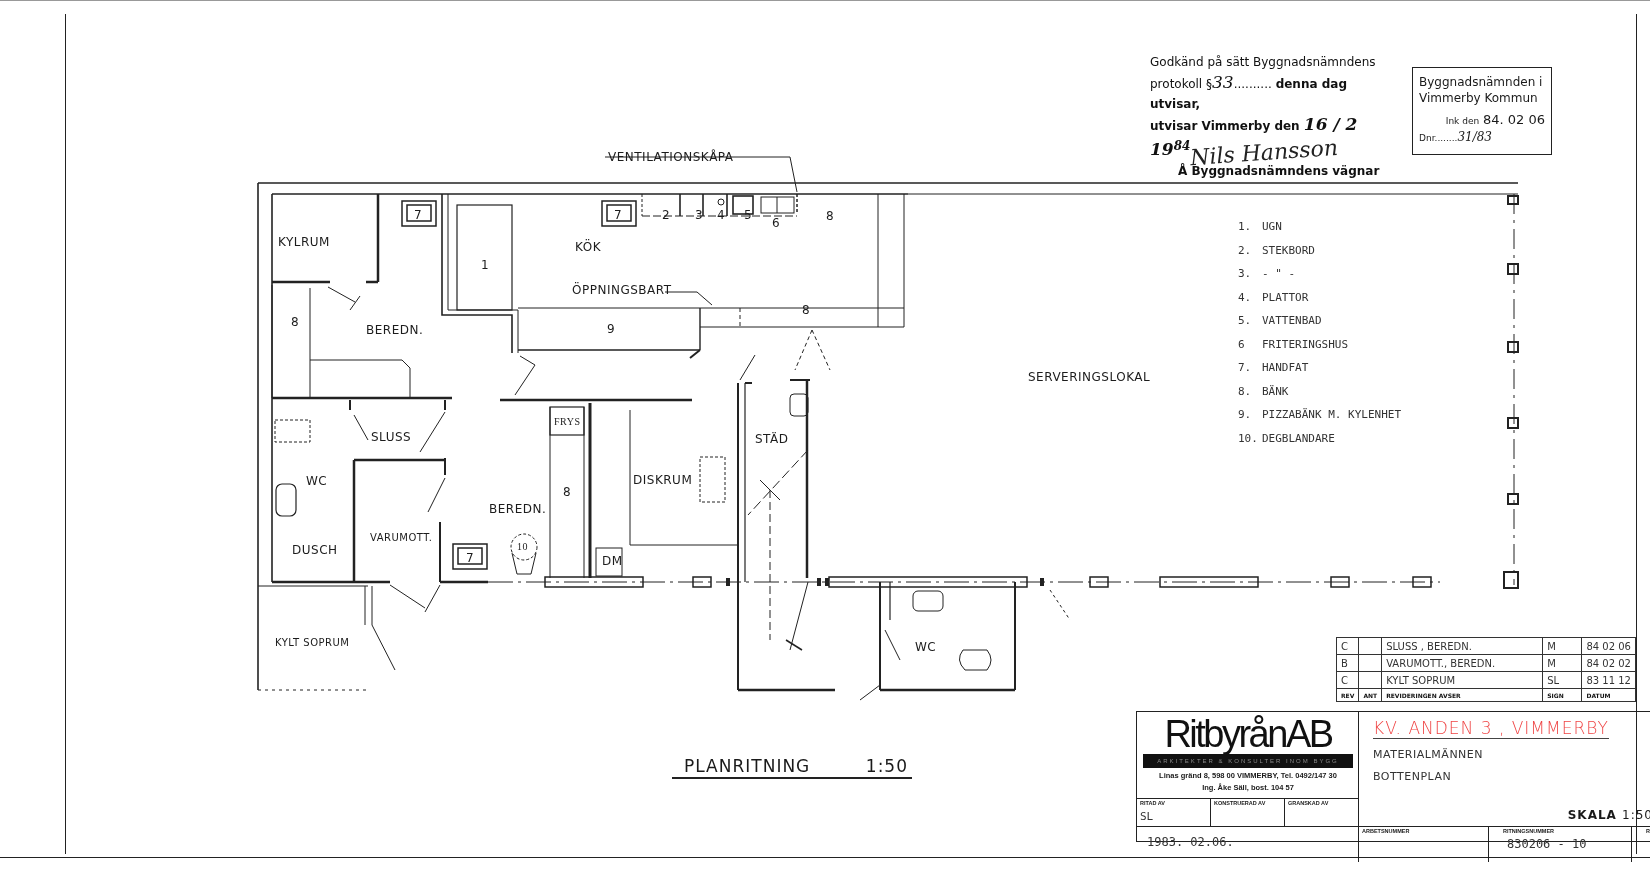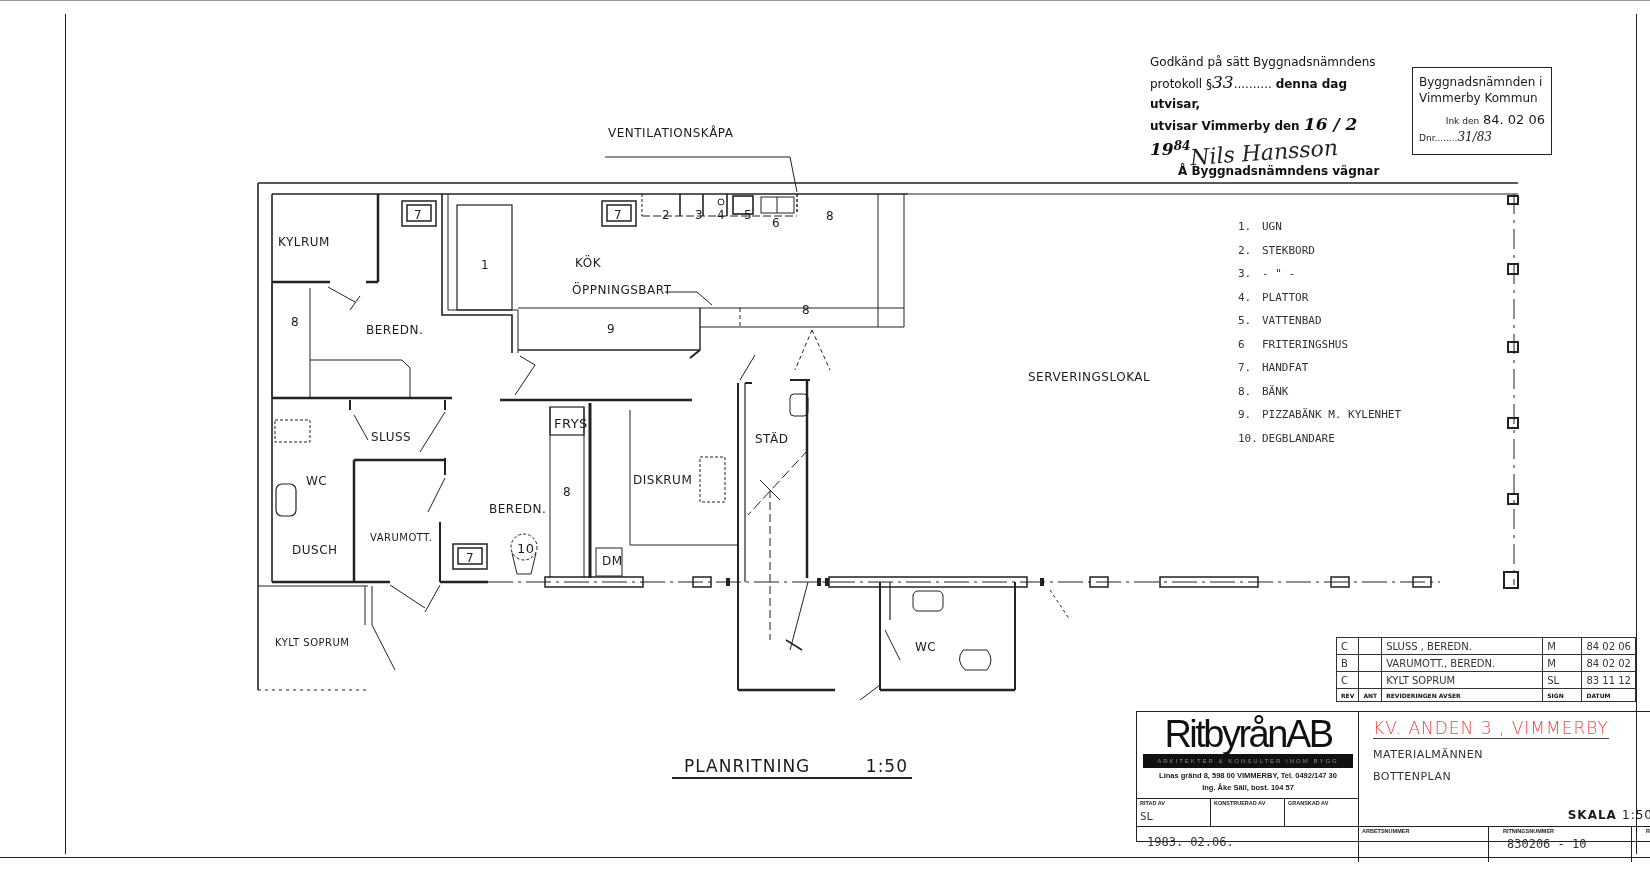--- a/index.html
+++ b/index.html
@@ -4,21 +4,21 @@
   <style>
     * { box-sizing: border-box; margin: 0; padding: 0; }
     html, body { width: 1650px; height: 870px; background: #ffffff; overflow: hidden; }
     body { position: relative; font-family: "Liberation Sans", sans-serif; color: #1a1a1a; }
     .sheet-border { position: absolute; left: 65px; top: 14px; width: 1572px; height: 840px; border-left: 1.5px solid #222; border-right: 1.5px solid #222; }
     .sheet-top { position: absolute; left: 0; top: 0; width: 1650px; height: 0; border-top: 1px solid #999; }
     .sheet-bottom { position: absolute; left: 0; top: 857px; width: 1650px; border-top: 1.5px solid #222; }
     svg.plan { position: absolute; left: 0; top: 0; }
     .lbl { position: absolute; font-family: "DejaVu Sans", sans-serif; font-size: 12px; letter-spacing: 0.5px; color: #1c1c1c; white-space: nowrap; }
     .lbl.sm { font-size: 10px; }
-    .lbl.xs { font-size: 13px; }
+    .lbl.xs { font-size: 10px; font-family: Liberation Serif, serif; }
     .approval { position: absolute; left: 1150px; top: 52px; width: 250px; font-family: "DejaVu Sans", sans-serif; font-size: 12px; line-height: 20px; color: #111; }
     .approval .b { font-weight: bold; }
     .approval .hand { font-family: "DejaVu Serif", serif; font-style: italic; font-size: 17px; }
     .signature { position: absolute; left: 1190px; top: 140px; font-family: "DejaVu Serif", serif; font-style: italic; font-size: 22px; color: #222; transform: rotate(-4deg); }
     .stamp { position: absolute; left: 1412px; top: 67px; width: 140px; height: 88px; border: 1.5px solid #222; font-family: "DejaVu Sans", sans-serif; font-size: 12px; padding: 6px 6px; line-height: 16px; }
     .stamp .row-small { font-size: 9px; }
     .stamp .big { font-size: 13px; }
     .legend { position: absolute; left: 1238px; top: 220px; font-family: "DejaVu Sans Mono", monospace; font-size: 11px; color: #333; }
     .legend .item { height: 23.5px; display: flex; gap: 8px; }
     .legend .num { width: 16px; }
@@ -201,25 +201,25 @@
   </g>
 
   <g fill="#222">
     <rect x="726" y="578" width="4" height="8"></rect>
     <rect x="817" y="578" width="4" height="8"></rect>
     <rect x="825" y="578" width="4" height="8"></rect>
     <rect x="1040" y="578" width="4" height="8"></rect>
   </g>
 </svg>
 
-<div class="lbl" style="left:608px;top:126px;">VENTILATIONSKÅPA</div>
+<div class="lbl" style="left:608px;top:150px;">VENTILATIONSKÅPA</div>
 <div class="lbl" style="left:572px;top:283px;">ÖPPNINGSBART</div>
 
 <div class="lbl" style="left:278px;top:235px;">KYLRUM</div>
-<div class="lbl" style="left:575px;top:256px;">KÖK</div>
+<div class="lbl" style="left:575px;top:240px;">KÖK</div>
 <div class="lbl" style="left:366px;top:323px;">BEREDN.</div>
 <div class="lbl" style="left:371px;top:430px;">SLUSS</div>
 <div class="lbl" style="left:306px;top:474px;">WC</div>
 <div class="lbl" style="left:292px;top:543px;">DUSCH</div>
 <div class="lbl sm" style="left:370px;top:532px;">VARUMOTT.</div>
 <div class="lbl" style="left:489px;top:502px;">BEREDN.</div>
 <div class="lbl xs" style="left:554px;top:416px;">FRYS</div>
 <div class="lbl" style="left:633px;top:473px;">DISKRUM</div>
 <div class="lbl" style="left:602px;top:554px;">DM</div>
 <div class="lbl" style="left:755px;top:432px;">STÄD</div>

